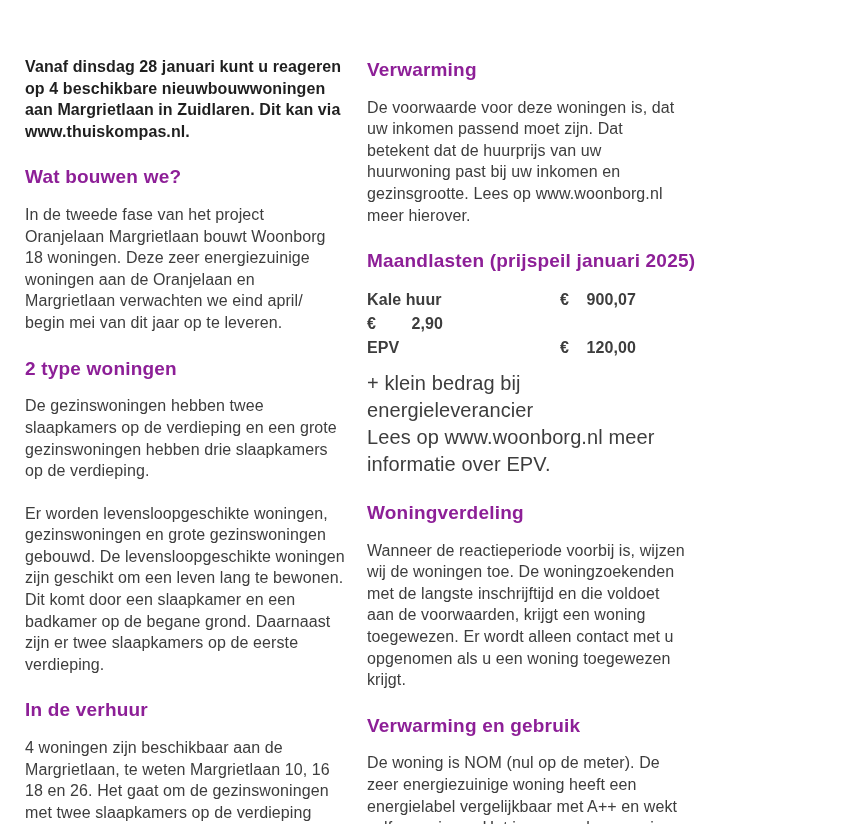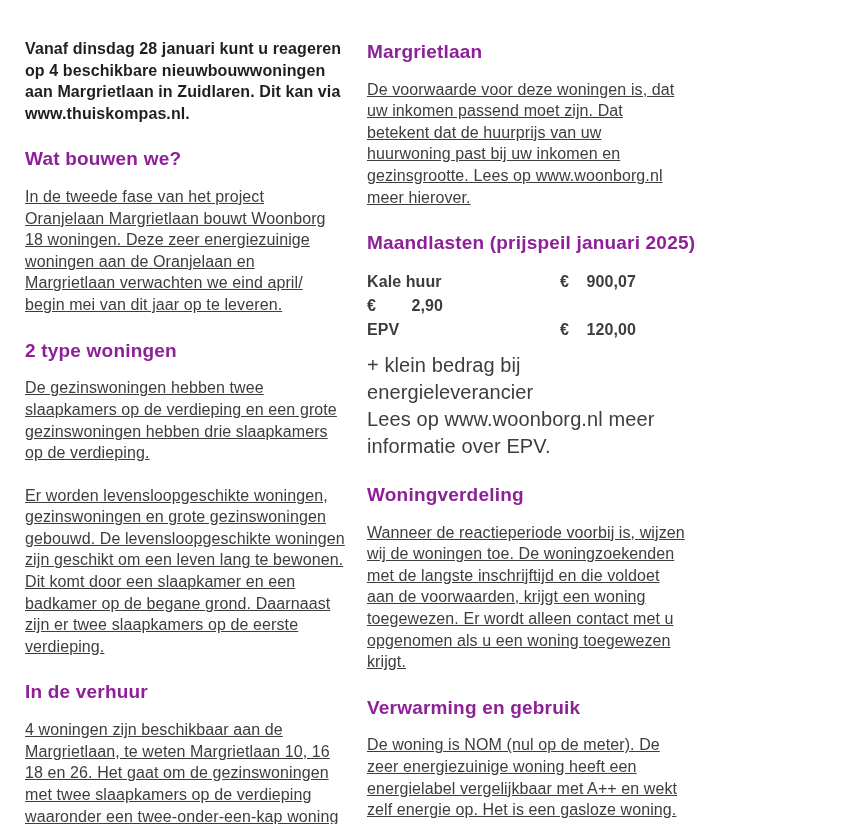--- a/index.html
+++ b/index.html
@@ -2,21 +2,21 @@
 <html><head>
 <meta charset="utf-8">
 <style>
   html, body { margin: 0; padding: 0; background: #ffffff; }
   .page {
     position: relative;
     width: 711px;
     height: 824px;
     box-sizing: border-box;
     background: #ffffff;
-    padding: 38px 24px 10px 25px;
+    padding: 56px 24px 10px 25px;
     display: flex;
     gap: 22px;
     overflow: hidden;
     font-family: "Liberation Sans", sans-serif;
     color: #3d3d3d;
   }
   .col { flex: 1; min-width: 0; }
   .intro {
     font-size: 16px;
     line-height: 1.35;
@@ -33,21 +33,20 @@
     margin: 23px 0 14px 0;
     white-space: nowrap;
     letter-spacing: 0.2px;
   }
   .col > h2:first-child { margin-top: 2px; }
   p.body {
     font-size: 16px;
     line-height: 1.35;
     margin: 0 0 21px 0;
     letter-spacing: 0.1px;
-    text-decoration: underline;
   }
   .price-table { margin: 2px 0 8px 0; }
   .price-row {
     display: flex;
     font-size: 16px;
     line-height: 1.5;
     letter-spacing: 0.1px;
     font-weight: bold;
   }
   .price-label { width: 193px; flex: none; }
@@ -77,21 +76,21 @@
     <p class="body">De gezinswoningen hebben twee slaapkamers op de verdieping en een grote gezinswoningen hebben drie slaapkamers op de verdieping.</p>
     <p class="body">Er worden levensloopgeschikte woningen, gezinswoningen en grote gezinswoningen gebouwd. De levensloopgeschikte woningen zijn geschikt om een leven lang te bewonen. Dit komt door een slaapkamer en een badkamer op de begane grond. Daarnaast zijn er twee slaapkamers op de eerste verdieping.</p>
 
     <h2>In de verhuur</h2>
     <p class="body">4 woningen zijn beschikbaar aan de Margrietlaan, te weten Margrietlaan 10, 16 18 en 26. Het gaat om de gezinswoningen met twee slaapkamers op de verdieping waaronder een twee-onder-een-kap woning en drie tussenwoningen.</p>
 
   </div>
 
   <div class="col">
 
-    <h2>Margrietlaan</h2>
+    <h2>Verwarming</h2>
     <p class="body">De voorwaarde voor deze woningen is, dat uw inkomen passend moet zijn. Dat betekent dat de huurprijs van uw huurwoning past bij uw inkomen en gezinsgrootte. Lees op www.woonborg.nl meer hierover.</p>
 
     <h2>Maandlasten (prijspeil januari 2025)</h2>
 
     <div class="price-table">
       <div class="price-row">
         <span class="price-label">Kale huur</span>
         <span class="price-cur">€</span>
         <span class="price-amount">900,07</span>
       </div>

